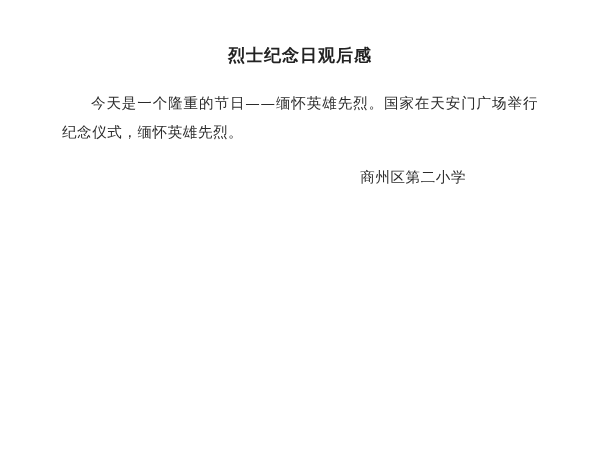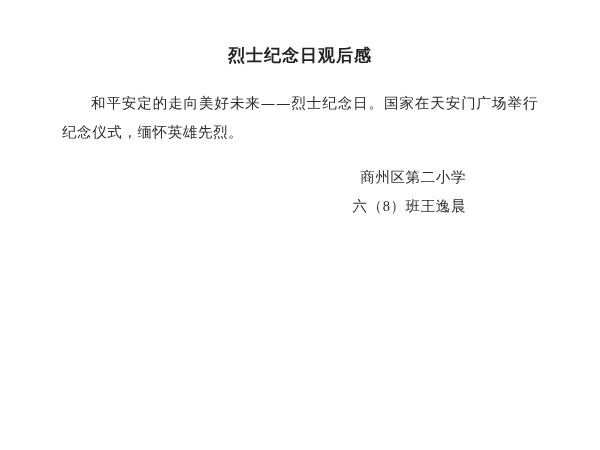--- a/index.html
+++ b/index.html
@@ -58,38 +58,36 @@
     padding-right: 72px;
     text-align: right;
     font-size: 14.5px;
     line-height: 2.0;
     color: #2b2b2b;
     letter-spacing: 0.6px;
     font-family: "DejaVu Sans", "Liberation Sans", sans-serif;
   }
   .sign-line {
     display: block;
-    font-family: Liberation Serif, serif;
   }
   .footer-space {
     height: 24px;
   }
 </style>
 </head>
 <body>
 
 <div class="page">
 
   <div class="edge-top"></div>
 
   <h1 class="doc-title">烈士纪念日观后感</h1>
 
   <div class="body-wrap">
-    <p class="para">和平安定的走向美好未来——烈士纪念日。国家在天安门广场举行纪念仪式，缅怀英雄先烈。</p>
+    <p class="para">今天是一个隆重的节日——缅怀英雄先烈。国家在天安门广场举行纪念仪式，缅怀英雄先烈。</p>
 
     <div class="sign-block">
       <span class="sign-line">商州区第二小学</span>
-      <span class="sign-line">六（8）班王逸晨</span>
     </div>
   </div>
 
   <div class="footer-space"></div>
 </div>
 
 </body></html>

